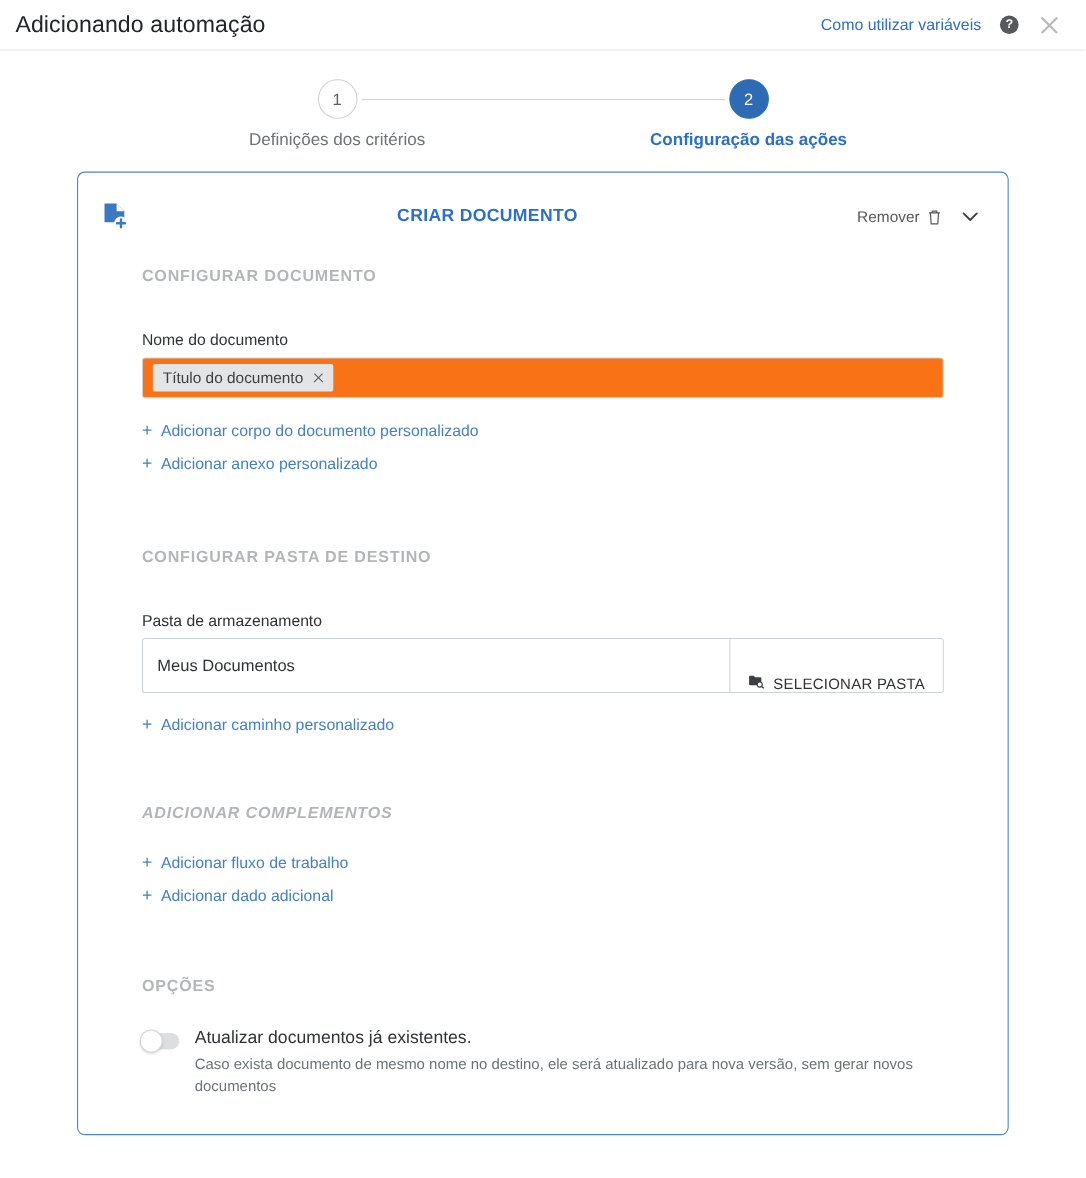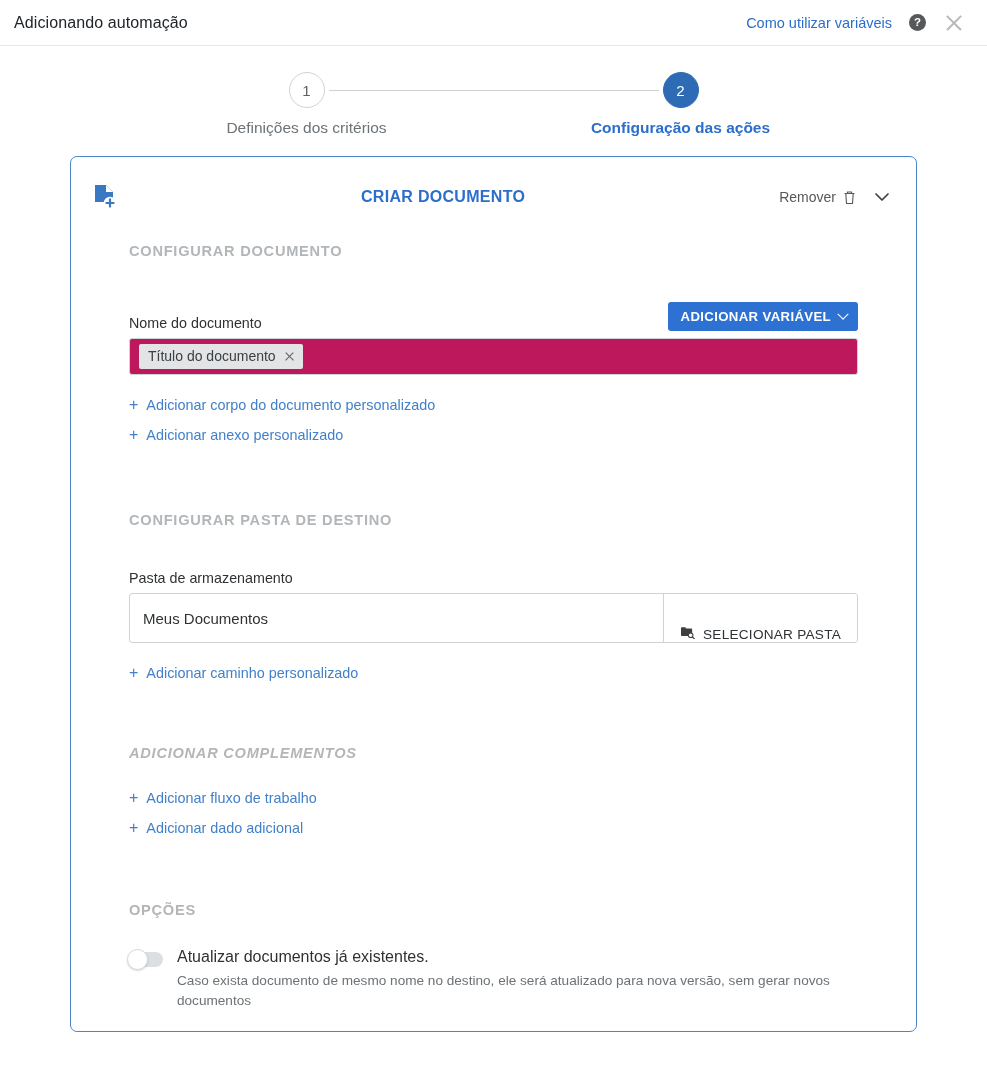--- a/index.html
+++ b/index.html
@@ -15,21 +15,21 @@
 
   
   .modal-header {
     position: relative;
     height: 45px;
     display: flex;
     align-items: center;
     padding: 0 22px 0 14px;
   }
   .modal-title {
-    font-size: 16px;
+    font-size: 21px;
     font-weight: 400;
     color: #212529;
     letter-spacing: .1px;
   }
   .header-right {
     margin-left: auto;
     display: flex;
     align-items: center;
     gap: 17px;
   }
@@ -217,21 +217,21 @@
   }
 
   .token-input {
     margin-top: 7px;
     border: 1px solid #ced3d8;
     border-radius: 3px;
     height: 37px;
     display: flex;
     align-items: center;
     padding: 0 9px;
-    background: #be185d;
+    background: #f97316;
     cursor: text;
   }
   .token {
     background: #e2e4e6;
     border-radius: 2px;
     font-size: 14px;
     color: #3c4043;
     padding: 4px 8px 5px 9px;
     display: inline-flex;
     align-items: center;
@@ -393,24 +393,20 @@
         </span>
       </div>
     </div>
 
     <div class="card-body">
 
       <div class="section-title" style="margin-top:24px;">CONFIGURAR DOCUMENTO</div>
 
       <div class="name-row">
         <div class="field-label">Nome do documento</div>
-        <button class="btn-primary">
-          <span>ADICIONAR VARIÁVEL</span>
-          <i class="caret"></i>
-        </button>
       </div>
 
       <div class="token-input">
         <span class="token">
           <span>Título do documento</span>
           <span class="token-x"></span>
         </span>
       </div>
 
       <div class="link-stack" style="margin-top:22px;">

